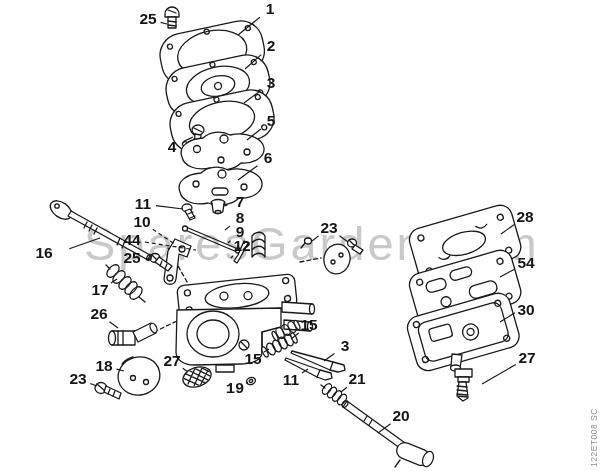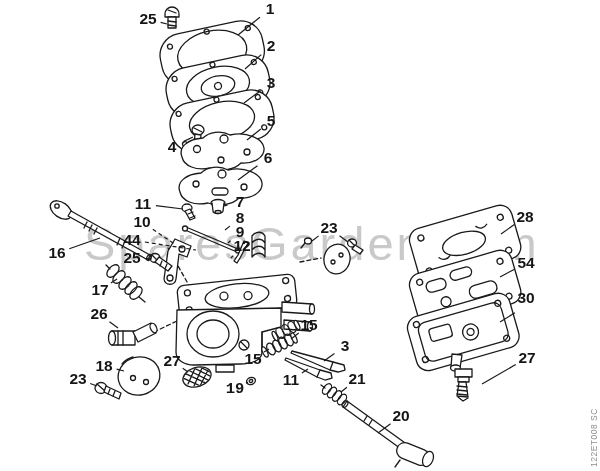--- a/index.html
+++ b/index.html
@@ -381,34 +381,34 @@
       <div class="callout" style="left: 172px; top: 147px;">4</div>
       <div class="callout" style="left: 268px; top: 158px;">6</div>
       <div class="callout" style="left: 143px; top: 204px;">11</div>
       <div class="callout" style="left: 142px; top: 222px;">10</div>
       <div class="callout" style="left: 132px; top: 240px;">44</div>
       <div class="callout" style="left: 132px; top: 258px;">25</div>
       <div class="callout" style="left: 240px; top: 202px;">7</div>
       <div class="callout" style="left: 240px; top: 218px;">8</div>
       <div class="callout" style="left: 240px; top: 232px;">9</div>
       <div class="callout" style="left: 242px; top: 246px;">12</div>
-      <div class="callout" style="left: 57px; top: 253px;">16</div>
+      <div class="callout" style="left: 44px; top: 253px;">16</div>
       <div class="callout" style="left: 100px; top: 290px;">17</div>
       <div class="callout" style="left: 99px; top: 314px;">26</div>
       <div class="callout" style="left: 104px; top: 366px;">18</div>
       <div class="callout" style="left: 78px; top: 379px;">23</div>
       <div class="callout" style="left: 172px; top: 361px;">27</div>
       <div class="callout" style="left: 235px; top: 390px; font-family: Liberation Mono, monospace;">19</div>
       <div class="callout" style="left: 309px; top: 325px;">15</div>
       <div class="callout" style="left: 253px; top: 359px;">15</div>
       <div class="callout" style="left: 345px; top: 346px;">3</div>
       <div class="callout" style="left: 291px; top: 380px;">11</div>
       <div class="callout" style="left: 357px; top: 379px;">21</div>
       <div class="callout" style="left: 401px; top: 416px;">20</div>
       <div class="callout" style="left: 329px; top: 228px;">23</div>
       <div class="callout" style="left: 525px; top: 217px;">28</div>
       <div class="callout" style="left: 526px; top: 263px;">54</div>
-      <div class="callout" style="left: 526px; top: 298px;">30</div>
+      <div class="callout" style="left: 526px; top: 310px;">30</div>
       <div class="callout" style="left: 527px; top: 358px;">27</div>
     </div>
 
   <div class="doc-code">122ET008 SC</div>
 </div>
 
 </body></html>

